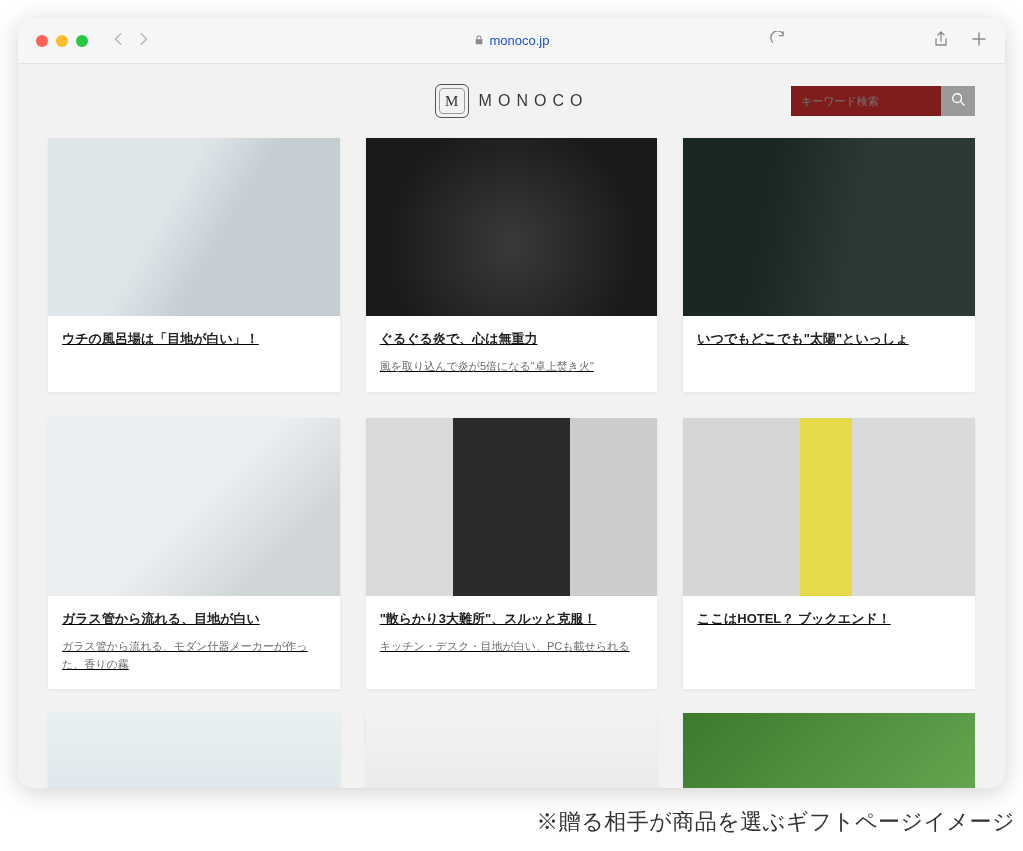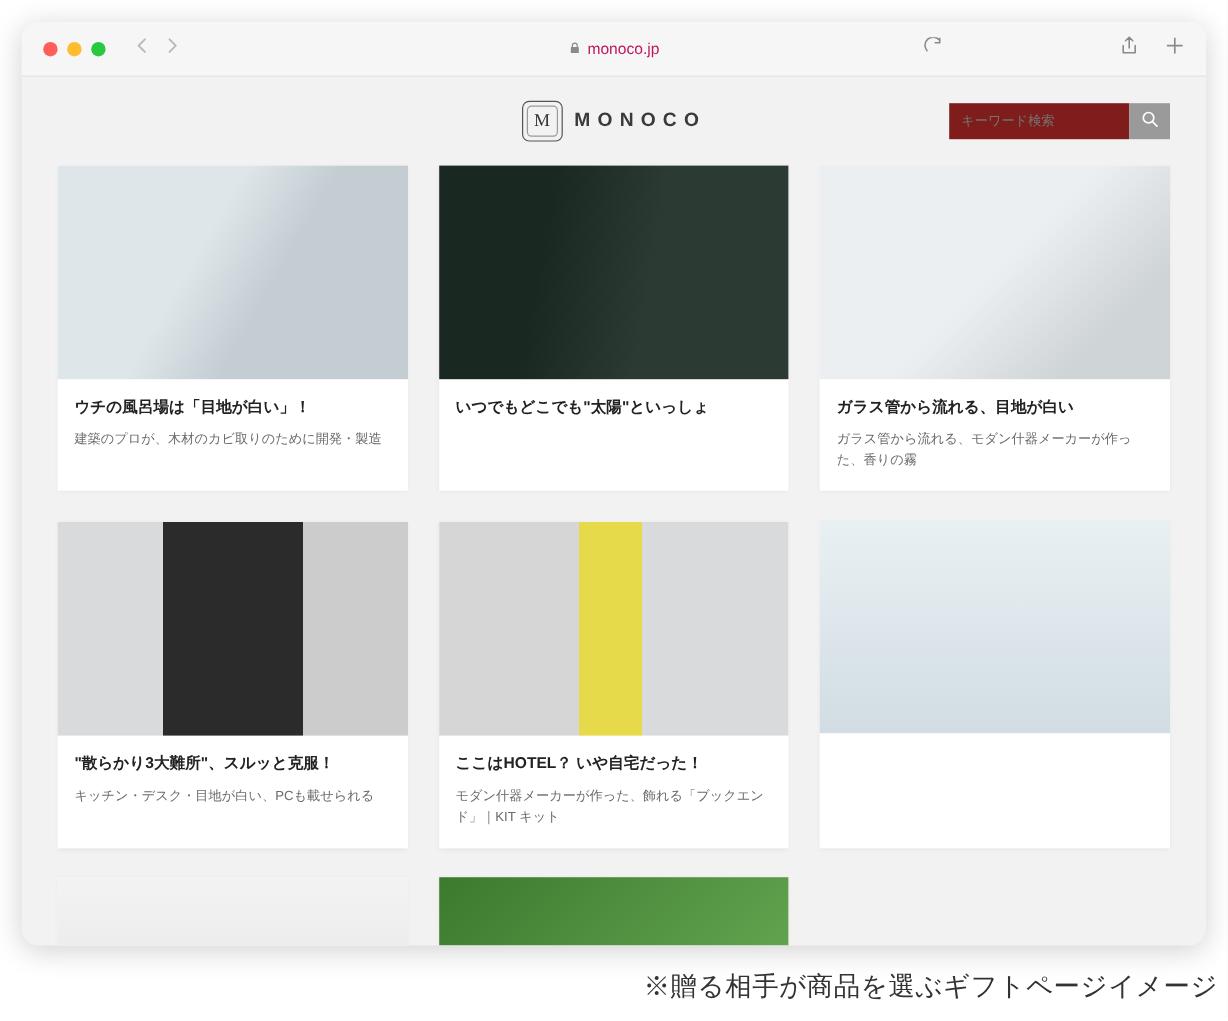--- a/index.html
+++ b/index.html
@@ -37,21 +37,21 @@
 .dot.green { background: #28c840; }
 .navarrows { display: flex; gap: 10px; margin-left: 24px; color: #b8b8b8; }
 .navarrows svg { width: 14px; height: 14px; }
 .urlzone {
   position: absolute;
   left: 50%;
   transform: translateX(-50%);
   display: flex;
   align-items: center;
   gap: 6px;
-  color: #be185d;
+  color: #1d4ed8;
   font-size: 13px;
 }
 .urlzone svg { width: 10px; height: 10px; fill: #8a8a8a; }
 .tb-right { margin-left: auto; display: flex; gap: 22px; align-items: center; color: #8a8a8a; }
 .tb-right svg { width: 16px; height: 16px; }
 .reload { position: absolute; right: 220px; color: #8a8a8a; }
 
 .content { flex: 1; overflow: hidden; }
 .header {
   display: flex;
@@ -75,21 +75,21 @@
   position: relative;
 }
 .logo-mark::before {
   content: "";
   position: absolute;
   inset: 3px;
   border: 1px solid #999;
   border-radius: 4px;
 }
 .logo-mark span { font-family: Georgia, serif; font-size: 15px; color: #333; z-index: 1; }
-.logo-text { letter-spacing: 6px; font-size: 16px; color: #3a3a3a; font-weight: 700; }
+.logo-text { letter-spacing: 6px; font-size: 16px; color: #3a3a3a; font-weight: 400; }
 .searchbox {
   position: absolute;
   right: 30px;
   display: flex;
   align-items: stretch;
 }
 .searchbox input {
   width: 150px;
   height: 30px;
   border: none;
@@ -122,20 +122,21 @@
   width: 100%;
   height: 178px;
   background: #ddd;
   display: flex;
   align-items: center;
   justify-content: center;
   overflow: hidden;
 }
 .cardbody {
   padding: 14px 14px 16px;
+  text-decoration: underline;
 }
 .cardtitle {
   font-size: 13px;
   font-weight: 700;
   color: #222;
   line-height: 1.4;
   margin-bottom: 10px;
 }
 .carddesc {
   font-size: 11px;
@@ -233,21 +234,27 @@
           </span>
         </div>
       </div>
     </div>
 
     <div class="grid">
       <div class="card">
         <div class="thumb img1"></div>
         <div class="cardbody">
           <div class="cardtitle">ウチの風呂場は「目地が白い」！</div>
-          <div class="carddesc">建築のプロが、木材のカビ取りのために開発・製造</div>
+        </div>
+      </div>
+      <div class="card">
+        <div class="thumb img2"></div>
+        <div class="cardbody">
+          <div class="cardtitle">ぐるぐる炎で、心は無重力</div>
+          <div class="carddesc">風を取り込んで炎が5倍になる"卓上焚き火"</div>
         </div>
       </div>
       <div class="card">
         <div class="thumb img3"></div>
         <div class="cardbody">
           <div class="cardtitle">いつでもどこでも"太陽"といっしょ</div>
         </div>
       </div>
 
       <div class="card">
@@ -260,22 +267,21 @@
       <div class="card">
         <div class="thumb img5"></div>
         <div class="cardbody">
           <div class="cardtitle">"散らかり3大難所"、スルッと克服！</div>
           <div class="carddesc">キッチン・デスク・目地が白い、PCも載せられる</div>
         </div>
       </div>
       <div class="card">
         <div class="thumb img6"></div>
         <div class="cardbody">
-          <div class="cardtitle">ここはHOTEL？ いや自宅だった！</div>
-          <div class="carddesc">モダン什器メーカーが作った、飾れる「ブックエンド」｜KIT キット</div>
+          <div class="cardtitle">ここはHOTEL？ ブックエンド！</div>
         </div>
       </div>
 
       <div class="card row3">
         <div class="thumb img7"></div>
       </div>
       <div class="card row3">
         <div class="thumb img8"></div>
       </div>
       <div class="card row3">

